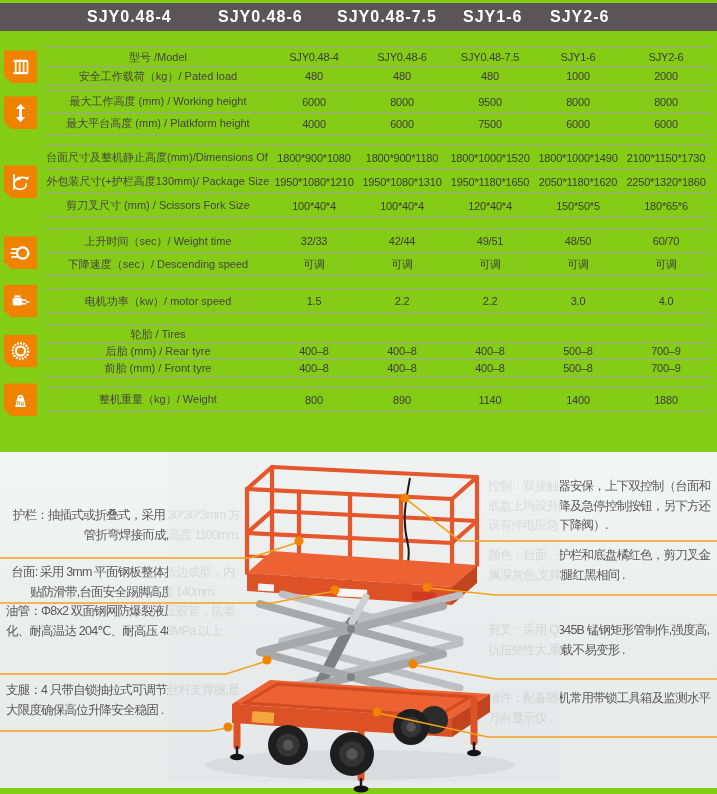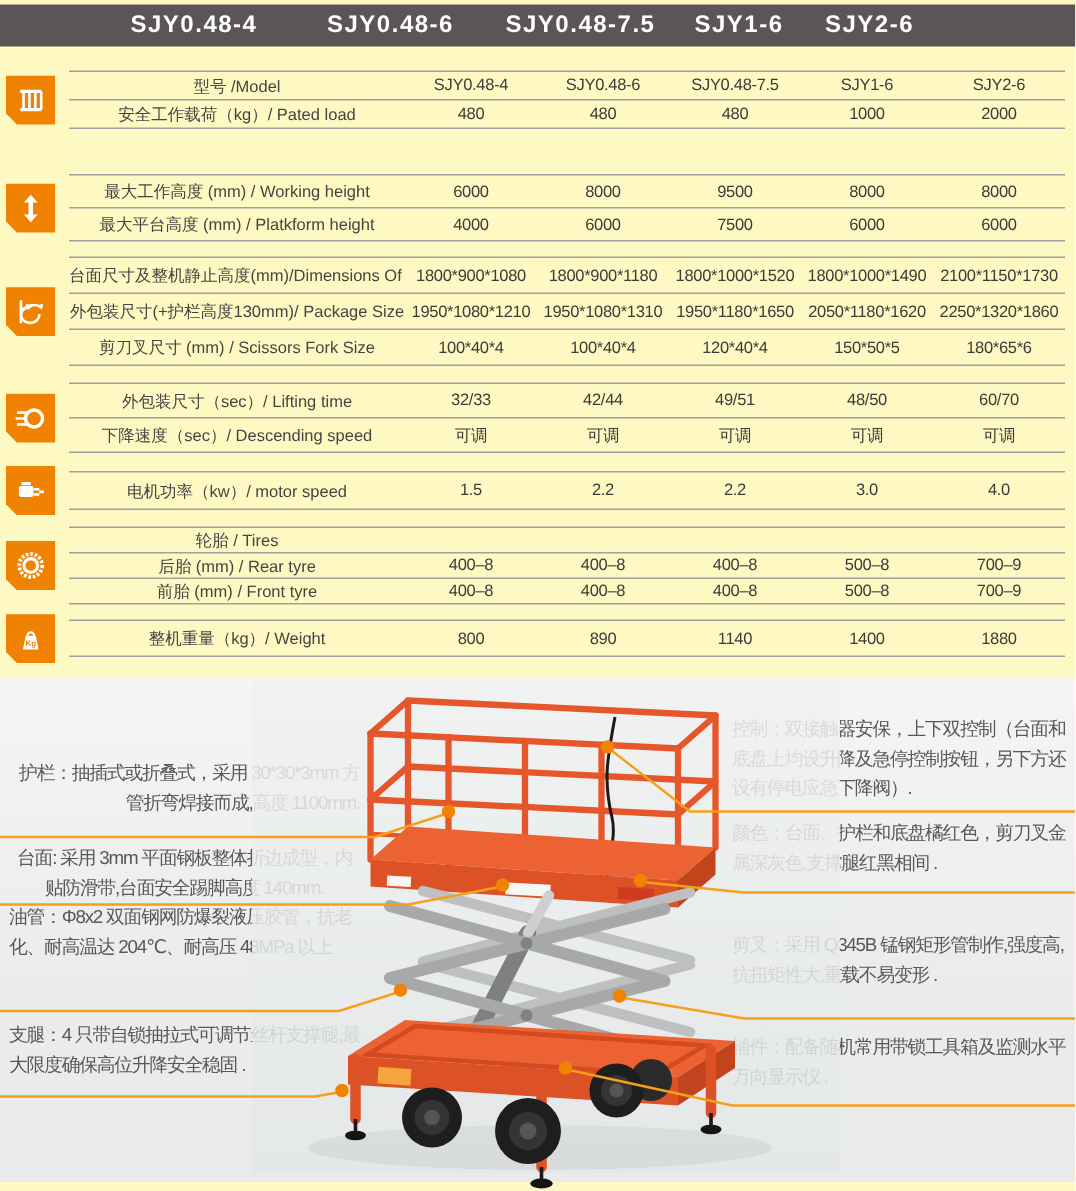--- a/index.html
+++ b/index.html
@@ -1,31 +1,31 @@
 <!DOCTYPE html>
 <html><head>
 <meta charset="utf-8">
 <style>
   html,body{margin:0;padding:0;background:#fff;}
-  .page{position:relative;width:717px;height:794px;background:#fef9c3;overflow:hidden;
+  .page{position:relative;width:717px;height:794px;background:#84cc16;overflow:hidden;
         font-family:"Liberation Sans","DejaVu Sans",sans-serif;}
 
   
   .header-bar{position:absolute;top:3px;left:0;width:717px;height:28px;background:#5B5557;}
   .header-bar span{position:absolute;top:5px;color:#fff;font-size:16px;font-weight:700;letter-spacing:1px;white-space:nowrap;}
   .header-bar span:nth-of-type(1){left:87px;}
   .header-bar span:nth-of-type(2){left:218px;}
   .header-bar span:nth-of-type(3){left:337px;}
   .header-bar span:nth-of-type(4){left:463px;}
   .header-bar span:nth-of-type(5){left:550px;}
 
   
   .spec{position:absolute;left:46px;top:47px;width:664px;}
   .section{position:relative;}
-  .section:nth-child(2){margin-top:30px;}
+  .section:nth-child(2){margin-top:4px;}
   .section:nth-child(3){margin-top:10px;}
   .section:nth-child(4){margin-top:11px;}
   .section:nth-child(5){margin-top:12px;}
   .section:nth-child(6){margin-top:11px;}
   .section:nth-child(7){margin-top:10px;}
   .section:nth-child(1) .row{height:18px;}
   .section:nth-child(2) .row{height:21px;}
   .section:nth-child(3) .row{height:23px;}
   .section:nth-child(4) .row{height:22px;}
   .section:nth-child(5) .row{height:24px;}
@@ -149,21 +149,21 @@
         </div>
       </div>
       <div class="section">
         <div class="icon-badge">
           <svg viewBox="0 0 24 24" fill="none">
             <circle cx="14.5" cy="12" r="6.5" stroke="#fff" stroke-width="2.6"></circle>
             <path d="M1.5 7.5h8M.5 12h7M1.5 16.5h8" stroke="#fff" stroke-width="2"></path>
           </svg>
         </div>
         <div class="row">
-          <span class="row-label">外包装尺寸（sec）/ Lifting time</span>
+          <span class="row-label">上升时间（sec）/ Weight time</span>
           <span class="cell">32/33</span>
           <span class="cell">42/44</span>
           <span class="cell">49/51</span>
           <span class="cell">48/50</span>
           <span class="cell">60/70</span>
         </div>
         <div class="row">
           <span class="row-label">下降速度（sec）/ Descending speed</span>
           <span class="cell">可调</span>
           <span class="cell">可调</span>

